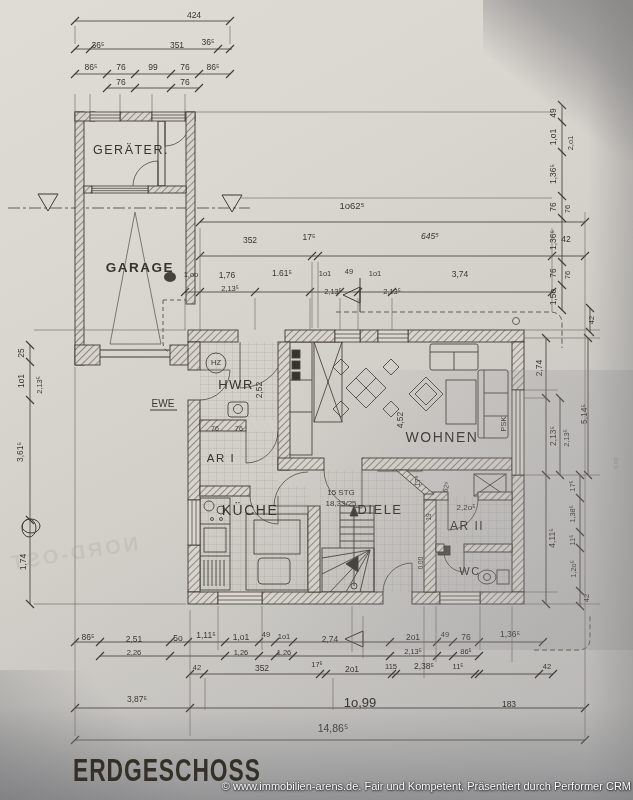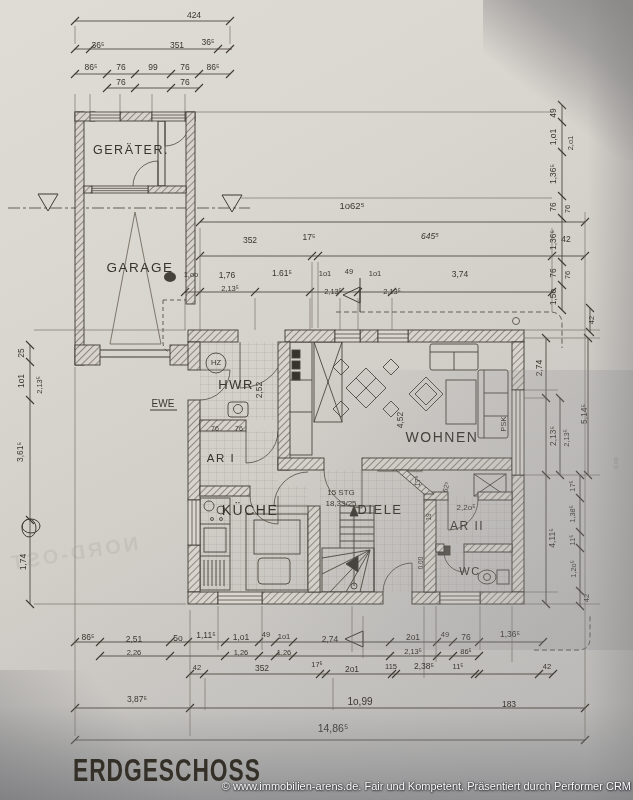--- a/index.html
+++ b/index.html
@@ -402,21 +402,21 @@
         <line x1="480" y1="606" x2="480" y2="650" stroke="#6b655c" stroke-width="0.6"></line>
         <line x1="218" y1="606" x2="218" y2="650" stroke="#6b655c" stroke-width="0.6"></line>
         <line x1="262" y1="606" x2="262" y2="650" stroke="#6b655c" stroke-width="0.6"></line>
         <line x1="205" y1="678" x2="205" y2="710" stroke="#6b655c" stroke-width="0.6"></line>
         <line x1="333" y1="678" x2="333" y2="710" stroke="#6b655c" stroke-width="0.6"></line>
       </g>
   </svg>
 
   <div id="labels">
       <div class="lb room" style="left: 131px; top: 150px; font-size: 12.5px; transform: translate(-50%, -50%) rotate(0deg);">GERÄTER.</div>
-      <div class="lb room" style="left: 140px; top: 268px; font-size: 13.5px; transform: translate(-50%, -50%) rotate(0deg);">GARAGE</div>
+      <div class="lb room" style="left: 140px; top: 268px; font-size: 13.5px; transform: translate(-50%, -50%) rotate(0deg); font-weight: bold;">GARAGE</div>
       <div class="lb room" style="left: 236px; top: 384px; font-size: 13px; transform: translate(-50%, -50%) rotate(0deg);">HWR</div>
       <div class="lb room" style="left: 221px; top: 459px; font-size: 11.5px; transform: translate(-50%, -50%) rotate(0deg);">AR I</div>
       <div class="lb room" style="left: 250px; top: 510px; font-size: 14px; transform: translate(-50%, -50%) rotate(0deg);">KÜCHE</div>
       <div class="lb room" style="left: 380px; top: 509px; font-size: 13px; transform: translate(-50%, -50%) rotate(0deg);">DIELE</div>
       <div class="lb room" style="left: 442px; top: 437px; font-size: 14px; transform: translate(-50%, -50%) rotate(0deg);">WOHNEN</div>
       <div class="lb room" style="left: 467px; top: 526px; font-size: 12px; transform: translate(-50%, -50%) rotate(0deg);">AR II</div>
       <div class="lb room" style="left: 470px; top: 571px; font-size: 11px; transform: translate(-50%, -50%) rotate(0deg);">WC</div>
       <div class="lb " style="left: 216px; top: 363px; font-size: 7.5px; transform: translate(-50%, -50%) rotate(0deg);">HZ</div>
       <div class="lb " style="left: 259px; top: 390px; font-size: 8.5px; transform: translate(-50%, -50%) rotate(-90deg);">2,52</div>
       <div class="lb " style="left: 400px; top: 420px; font-size: 8.5px; transform: translate(-50%, -50%) rotate(-90deg);">4,52</div>
@@ -504,21 +504,21 @@
       <div class="lb " style="left: 197px; top: 668px; font-size: 7.5px; transform: translate(-50%, -50%) rotate(0deg);">42</div>
       <div class="lb " style="left: 262px; top: 668px; font-size: 8.5px; transform: translate(-50%, -50%) rotate(0deg);">352</div>
       <div class="lb " style="left: 317px; top: 665px; font-size: 7.5px; transform: translate(-50%, -50%) rotate(0deg);">17⁵</div>
       <div class="lb " style="left: 352px; top: 669px; font-size: 8.5px; transform: translate(-50%, -50%) rotate(0deg);">2o1</div>
       <div class="lb " style="left: 391px; top: 667px; font-size: 7.5px; transform: translate(-50%, -50%) rotate(0deg);">115</div>
       <div class="lb " style="left: 424px; top: 666px; font-size: 8.5px; transform: translate(-50%, -50%) rotate(0deg);">2,38⁵</div>
       <div class="lb " style="left: 458px; top: 667px; font-size: 7.5px; transform: translate(-50%, -50%) rotate(0deg);">11⁵</div>
       <div class="lb " style="left: 509px; top: 704px; font-size: 8.5px; transform: translate(-50%, -50%) rotate(0deg);">183</div>
       <div class="lb " style="left: 547px; top: 667px; font-size: 7.5px; transform: translate(-50%, -50%) rotate(0deg);">42</div>
       <div class="lb " style="left: 137px; top: 699px; font-size: 8.5px; transform: translate(-50%, -50%) rotate(0deg);">3,87⁵</div>
-      <div class="lb " style="left: 360px; top: 702px; font-size: 10px; transform: translate(-50%, -50%) rotate(0deg);">1o,99</div>
+      <div class="lb " style="left: 360px; top: 702px; font-size: 13px; transform: translate(-50%, -50%) rotate(0deg);">1o,99</div>
       <div class="lb " style="left: 333px; top: 728px; font-size: 10.5px; transform: translate(-50%, -50%) rotate(0deg);">14,86⁵</div>
     </div>
 
   <div class="shade shade-mid"></div>
   <div class="shade shade-tr"></div>
   <div class="shade shade-r"></div>
   <div class="shade shade-b"></div>
   <div class="shade shade-bl"></div>
 
   <div class="bleed">NORD-OST</div>

